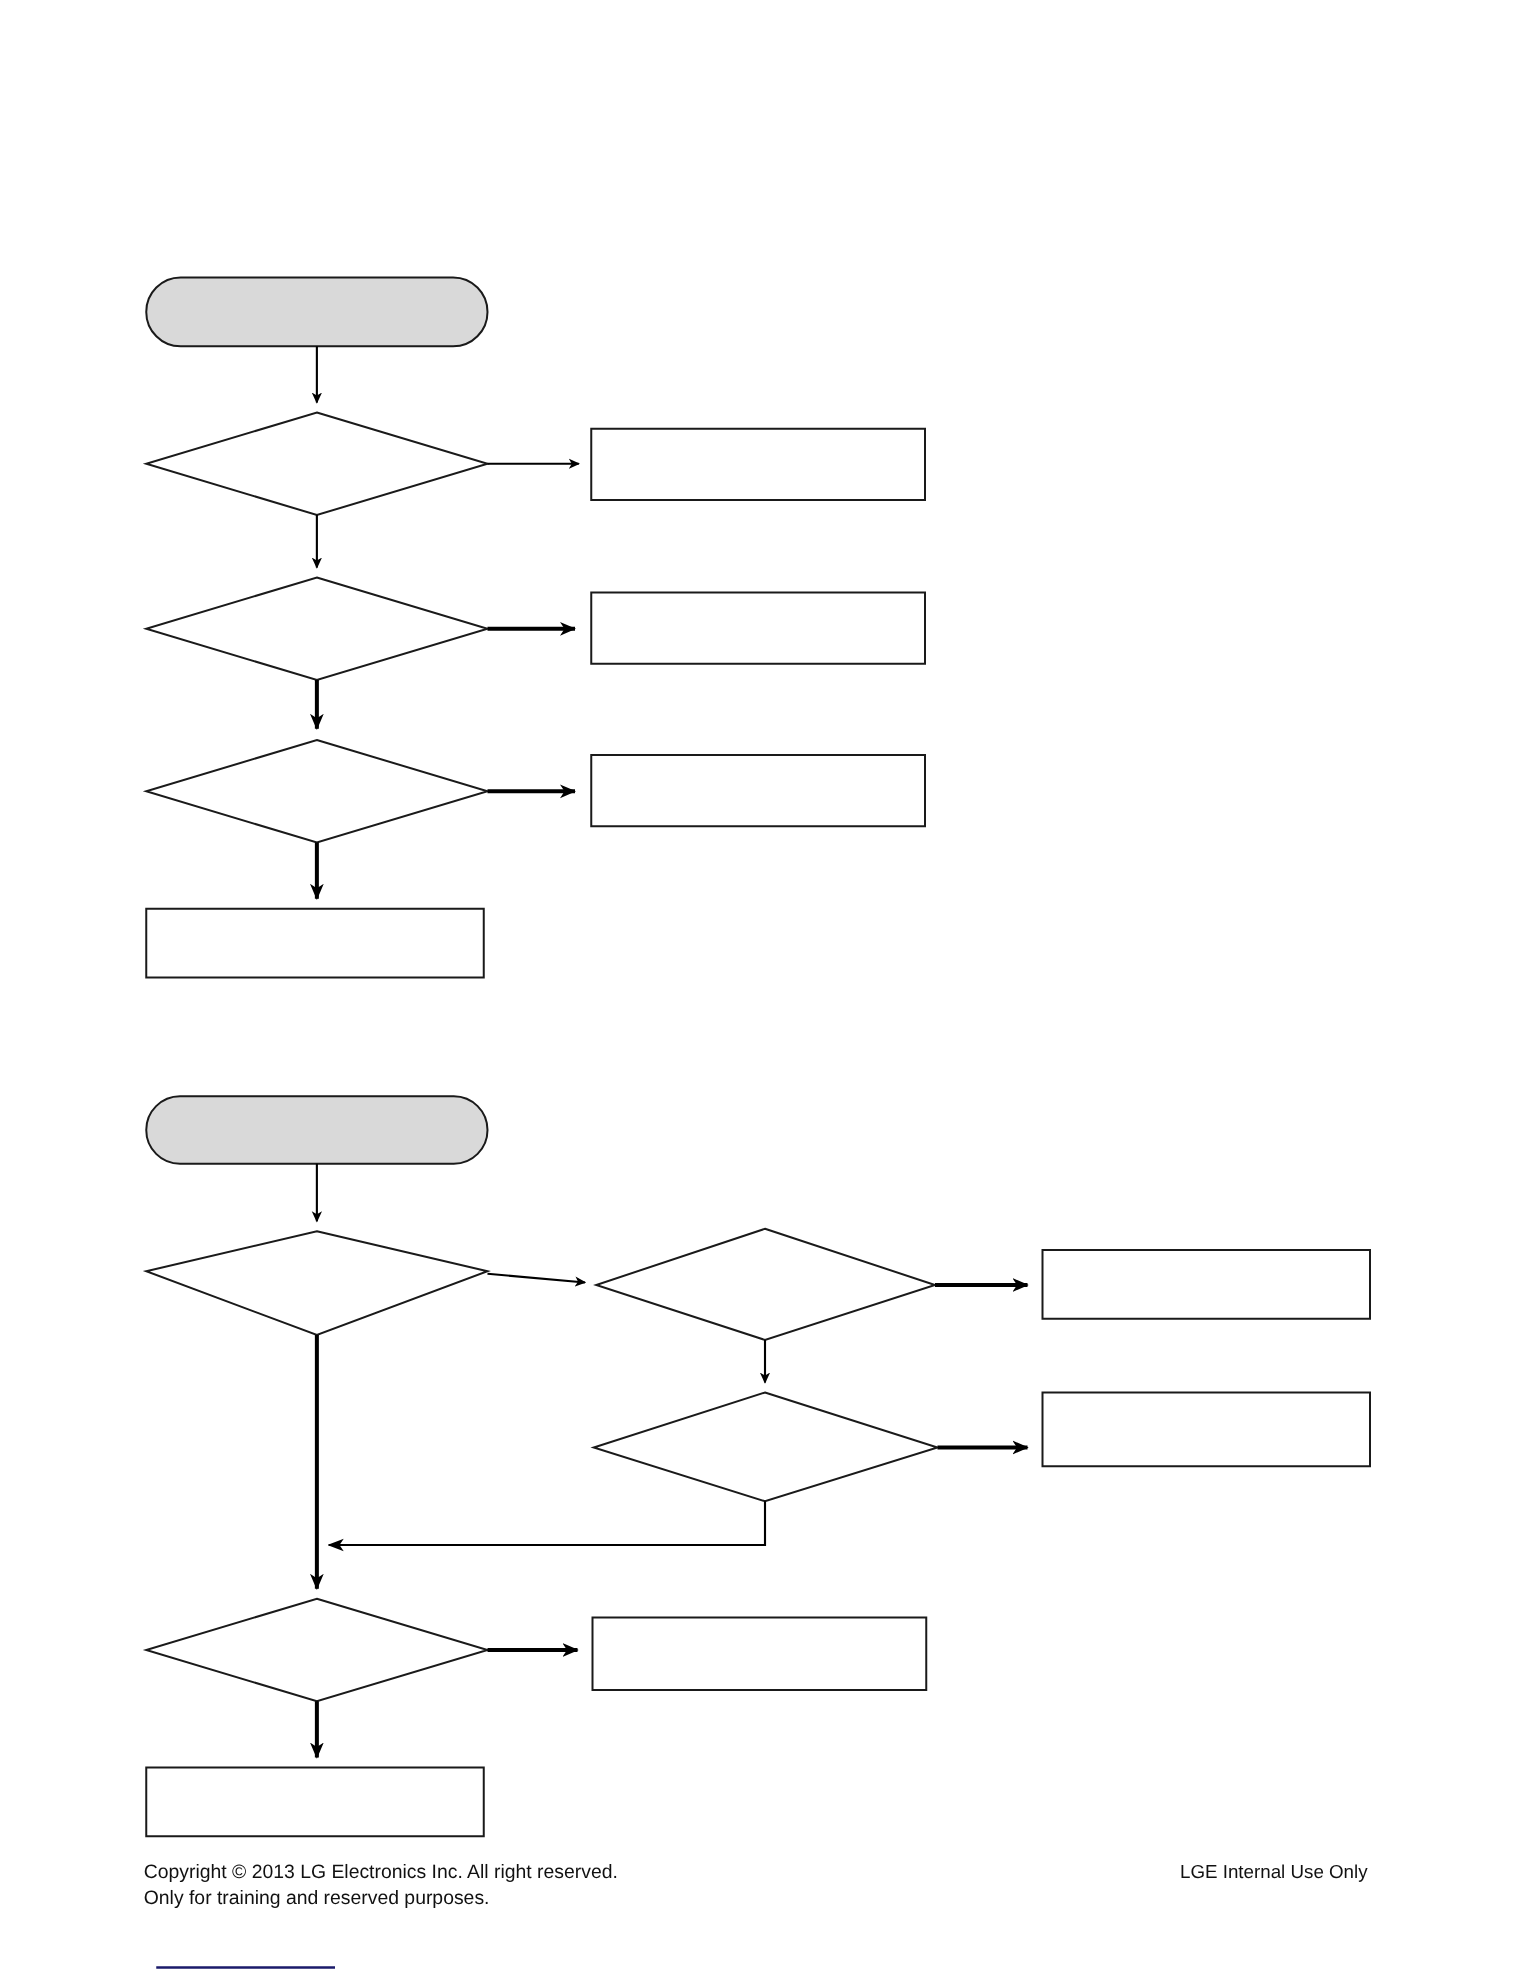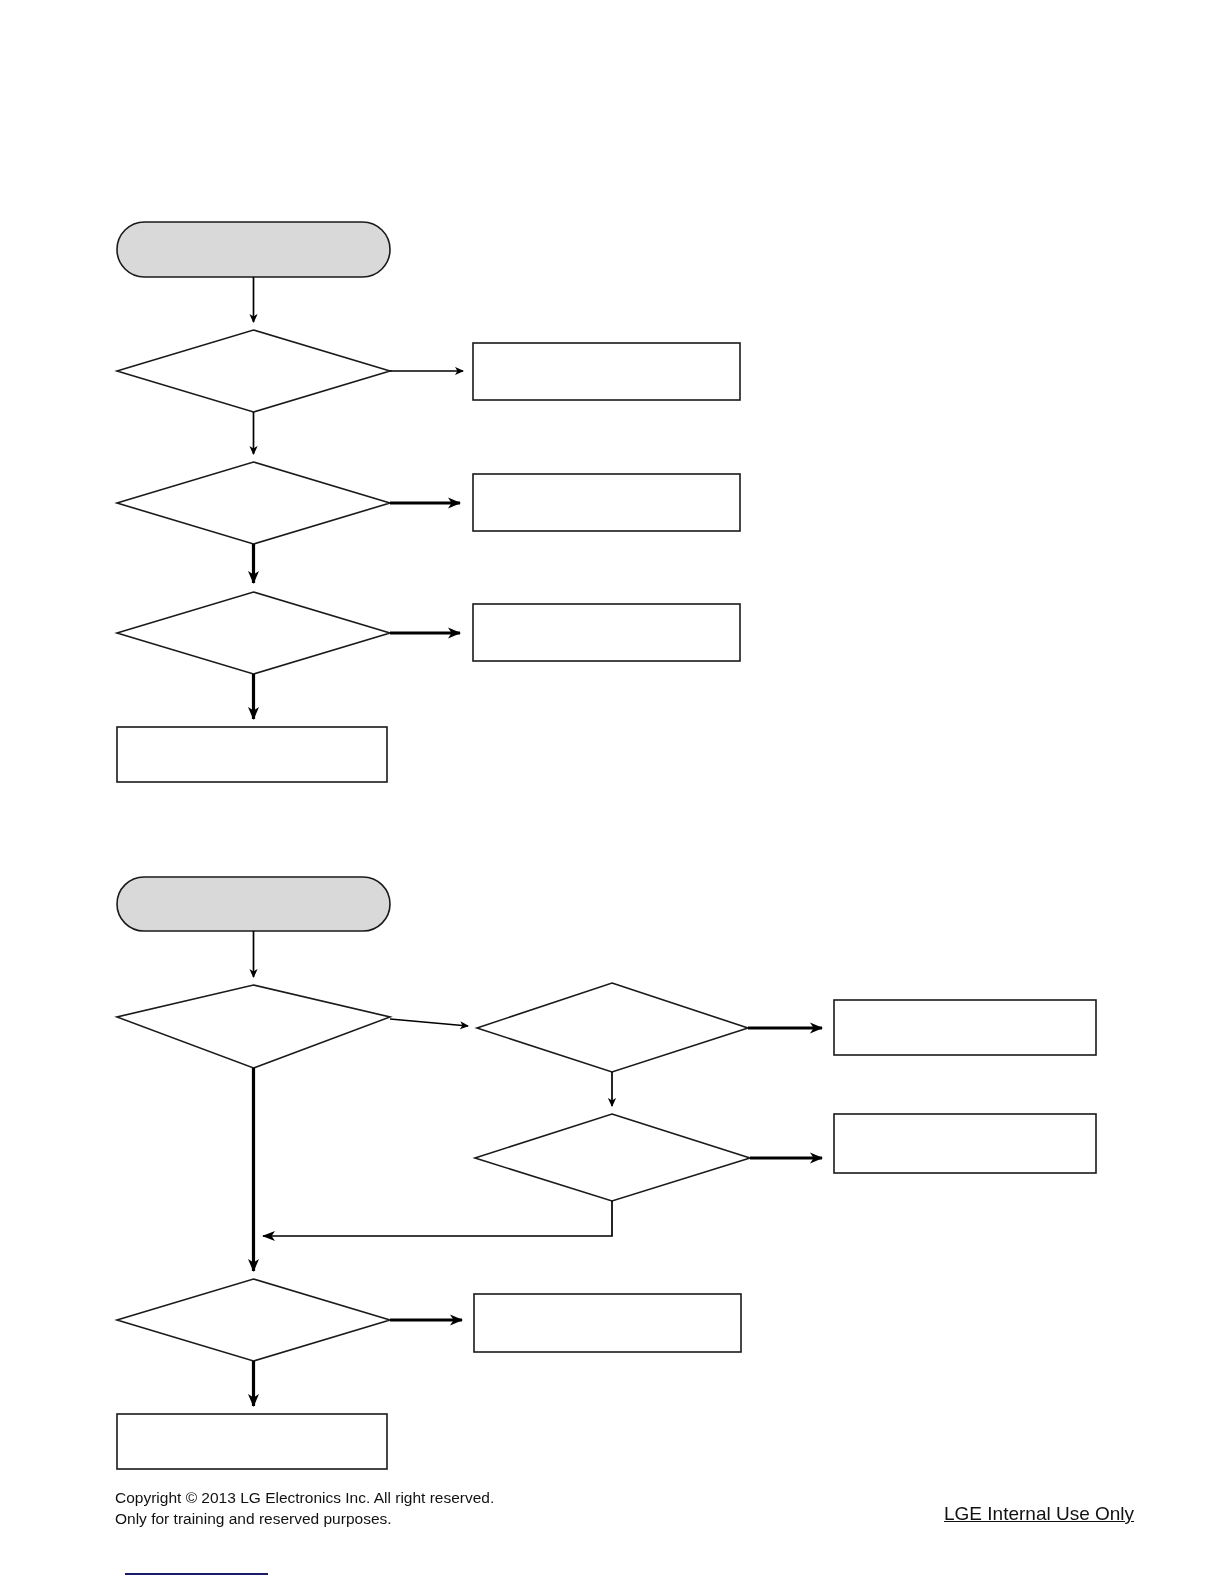--- a/index.html
+++ b/index.html
@@ -42,26 +42,25 @@
     left: 115px;
     top: 0;
     font-size: 15.5px;
     line-height: 21px;
     color: #111111;
     white-space: nowrap;
   }
   .footer-right {
     position: absolute;
     left: 944px;
-    top: 16px;
-    font-size: 19px;
+    top: 0;
+    font-size: 15px;
     line-height: 21px;
     color: #111111;
     white-space: nowrap;
-    text-decoration: underline;
   }
   .bottom-rule {
     position: absolute;
     left: 125px;
     top: 1573px;
     width: 143px;
     height: 2px;
     background: #1b1b6b;
   }
 </style>

